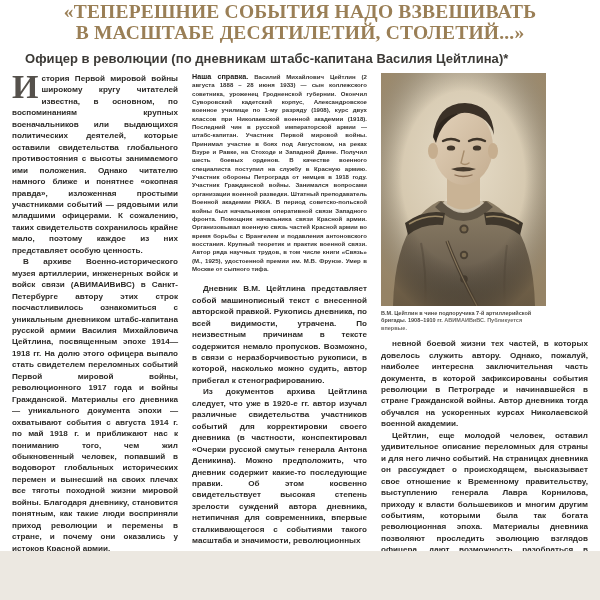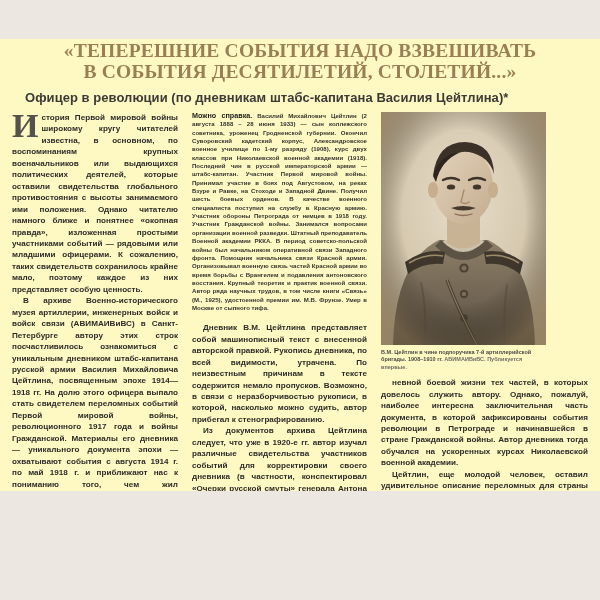--- a/index.html
+++ b/index.html
@@ -10,25 +10,24 @@
     width: 600px;
     height: 600px;
     overflow: hidden;
     background: #ece8e1;
     font-family: "Liberation Sans", sans-serif;
     color: #2e2c2a;
   }
   .page {
     position: relative;
     width: 600px;
-    height: 452px;
-    background: #fef9c3;
+    height: 551px;
+    background: #ffffff;
     box-sizing: border-box;
     overflow: hidden;
-    margin-top: 39px;
   }
 
   
   .header {
     padding: 0 14px;
     text-align: center;
   }
   .title {
     font-family: "Liberation Serif", serif;
     color: #9a7f56;
@@ -133,35 +132,35 @@
   .caption .src { color: #6e6b66; }
 </style>
 </head>
 <body>
 
 <div class="page">
 
   <div class="header">
     <h1 class="title">
       <span>«ТЕПЕРЕШНИЕ СОБЫТИЯ НАДО ВЗВЕШИВАТЬ</span>
-      <span class="line2">В СОБЫТИЯ ДЕСЯТИЛЕТИЙ, СТОЛЕТИЙ...»</span>
+      <span class="line2">В МАСШТАБЕ ДЕСЯТИЛЕТИЙ, СТОЛЕТИЙ...»</span>
     </h1>
     <p class="subtitle">Офицер в революции (по дневникам штабс-капитана Василия Цейтлина)*</p>
   </div>
 
   <div class="columns">
 
     <div class="col col-left">
       <p class="dropcap-para"><span class="dropcap">И</span><span>стория Первой мировой войны широкому кругу читателей известна, в основном, по воспоминаниям крупных военачальников или выдающихся политических деятелей, которые оставили свидетельства глобального противостояния с высоты занимаемого ими положения. Однако читателю намного ближе и понятнее «окопная правда», изложенная простыми участниками событий — рядовыми или младшими офицерами. К сожалению, таких свидетельств сохранилось крайне мало, поэтому каждое из них представляет особую ценность.</span></p>
       <p>В архиве Военно-исторического музея артиллерии, инженерных войск и войск связи (АВИМАИВиВС) в Санкт-Петербурге автору этих строк посчастливилось ознакомиться с уникальным дневником штабс-капитана русской армии Василия Михайловича Цейтлина, посвященным эпохе 1914—1918 гг. На долю этого офицера выпало стать свидетелем переломных событий Первой мировой войны, революционного 1917 года и войны Гражданской. Материалы его дневника — уникального документа эпохи — охватывают события с августа 1914 г. по май 1918 г. и приближают нас к пониманию того, чем жил обыкновенный человек, попавший в водоворот глобальных исторических перемен и вынесший на своих плечах все тяготы походной жизни мировой войны. Благодаря дневнику, становится понятным, как такие люди восприняли приход революции и перемены в стране, и почему они оказались у истоков Красной армии.</p>
     </div>
 
     <div class="col col-mid">
       <div class="infobox">
-        <p><span class="lead">Можно справка.</span>
+        <p><span class="lead">Наша справка.</span>
           <span>Василий Михайлович Цейтлин (2 августа 1888 – 28 июня 1933) — сын коллежского советника, уроженец Гродненской губернии. Окончил Суворовский кадетский корпус, Александровское военное училище по 1-му разряду (1908), курс двух классов при Николаевской военной академии (1918). Последний чин в русской императорской армии — штабс-капитан. Участник Первой мировой войны. Принимал участие в боях под Августовом, на реках Бзуре и Равке, на Стоходе и Западной Двине. Получил шесть боевых орденов. В качестве военного специалиста поступил на службу в Красную армию. Участник обороны Петрограда от немцев в 1918 году. Участник Гражданской войны. Занимался вопросами организации военной разведки. Штатный преподаватель Военной академии РККА. В период советско-польской войны был начальником оперативной связи Западного фронта. Помощник начальника связи Красной армии. Организовывал военную связь частей Красной армии во время борьбы с Врангелем и подавления антоновского восстания. Крупный теоретик и практик военной связи. Автор ряда научных трудов, в том числе книги «Связь» (М., 1925), удостоенной премии им. М.В. Фрунзе. Умер в Москве от сыпного тифа.</span></p>
       </div>
       <p>Дневник В.М. Цейтлина представляет собой машинописный текст с внесенной авторской правкой. Рукопись дневника, по всей видимости, утрачена. По неизвестным причинам в тексте содержится немало пропусков. Возможно, в связи с неразборчивостью рукописи, в которой, насколько можно судить, автор прибегал к стенографированию.</p>
       <p>Из документов архива Цейтлина следует, что уже в 1920-е гг. автор изучал различные свидетельства участников событий для корректировки своего дневника (в частности, конспектировал «Очерки русской смуты» генерала Антона Деникина). Можно предположить, что дневник содержит какие-то последующие правки. Об этом косвенно свидетельствует высокая степень зрелости суждений автора дневника, нетипичная для современника, впервые сталкивающегося с событиями такого масштаба и значимости, революционных</p>
     </div>
 
     <div class="col col-right">
 
       <div class="photo-wrap">
         <div class="photo">

